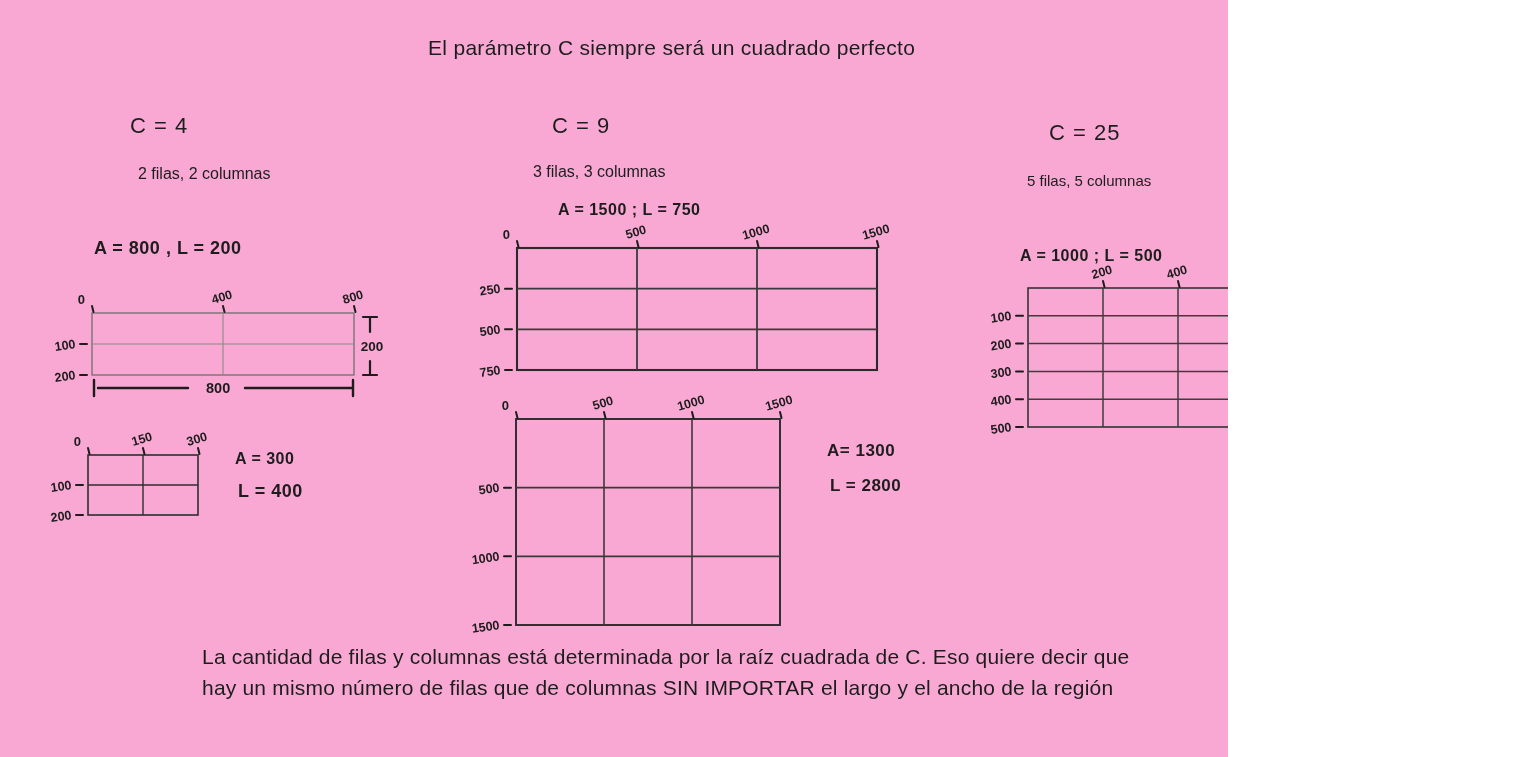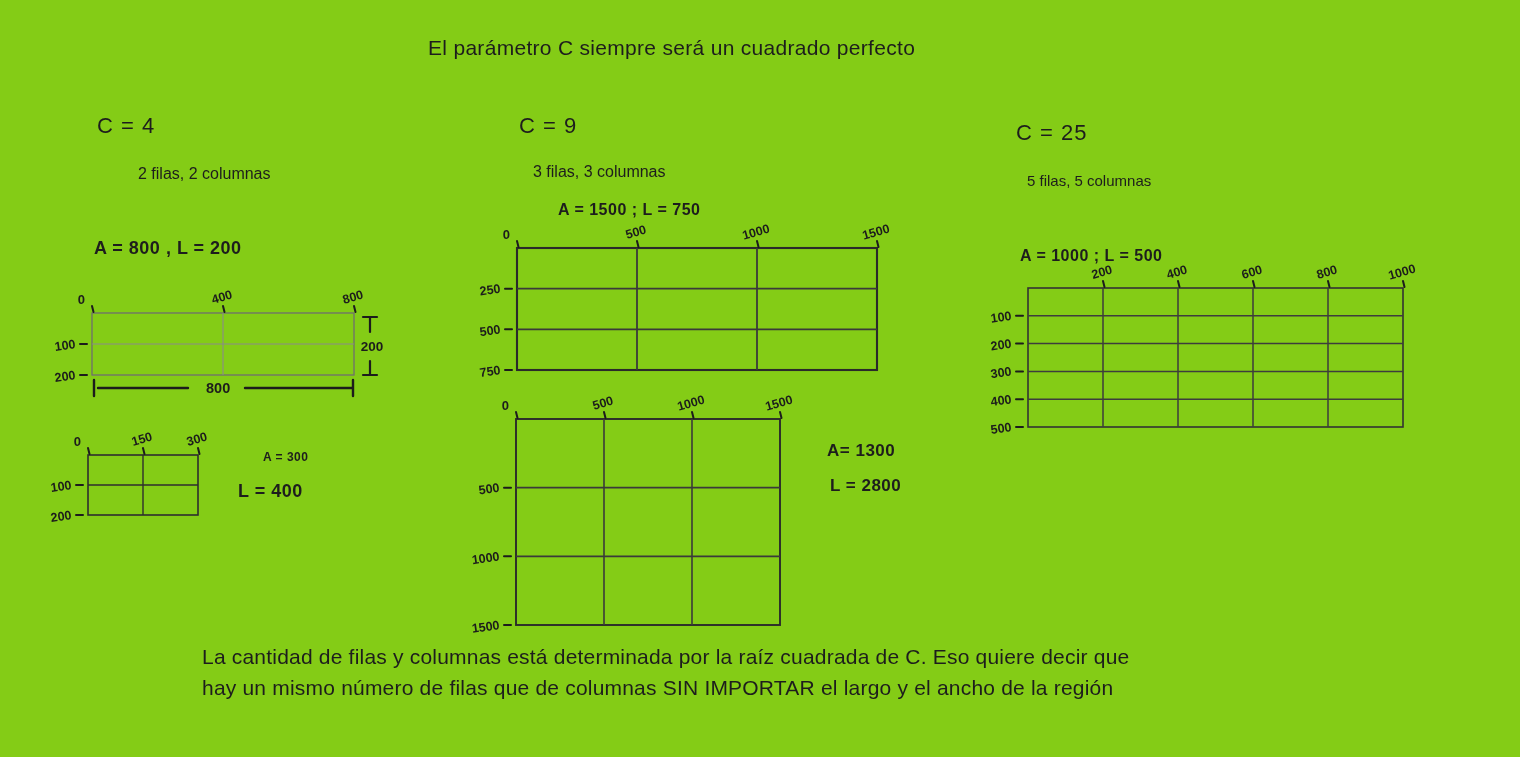--- a/index.html
+++ b/index.html
@@ -1,27 +1,27 @@
 <!DOCTYPE html>
 <html><head>
 <meta charset="utf-8">
 <style>
   html, body { margin: 0; padding: 0; background: #ffffff; }
   .canvas {
     position: relative;
-    width: 1520px;
+    width: 1228px;
     height: 757px;
-    background: #84cc16;
+    background: #f9a8d4;
     font-family: "Liberation Sans", sans-serif;
     color: #1d1d1d;
     overflow: hidden;
   }
   .abs { position: absolute; white-space: nowrap; }
   .title      { font-size: 21px; letter-spacing: 0.3px; }
-  .c-heading  { font-size: 22px; letter-spacing: 1px; }
+  .c-heading  { font-size: 22px; letter-spacing: 1px; margin-left: 33px; }
   .subtitle   { font-size: 16px; }
   .params     { font-size: 18px; font-weight: 700; letter-spacing: 0.5px; }
   .anno       { font-size: 17px; font-weight: 700; letter-spacing: 0.5px; }
   .footer-line{ font-size: 21px; letter-spacing: 0.2px; }
   .grid-box   { position: absolute; }
   svg text {
     font-family: "Liberation Sans", sans-serif;
     font-weight: 700;
     fill: #1c1c1c;
   }
@@ -72,21 +72,21 @@
         <line x1="103" y1="23" x2="104.5" y2="29" stroke="#1c1c1c" stroke-width="2" stroke-linecap="round"></line>
         <text x="103" y="18" text-anchor="middle" font-size="12.5" transform="rotate(-16 103 18)">150</text>
         <line x1="158" y1="23" x2="159.5" y2="29" stroke="#1c1c1c" stroke-width="2" stroke-linecap="round"></line>
         <text x="158" y="18" text-anchor="middle" font-size="12.5" transform="rotate(-16 158 18)">300</text>
         <line x1="36" y1="60" x2="43" y2="60" stroke="#1c1c1c" stroke-width="2" stroke-linecap="round"></line>
         <text x="32" y="64" text-anchor="end" font-size="12.5" transform="rotate(-8 32 64)">100</text>
         <line x1="36" y1="90" x2="43" y2="90" stroke="#1c1c1c" stroke-width="2" stroke-linecap="round"></line>
         <text x="32" y="94" text-anchor="end" font-size="12.5" transform="rotate(-8 32 94)">200</text>
       </svg></div>
 
-  <div class="abs anno" style="left:235px; top:450px; font-size:12px;margin-left:28px;">A = 300</div>
+  <div class="abs anno" style="left:235px; top:450px; font-size:16px;">A = 300</div>
   <div class="abs anno" style="left:238px; top:481px; font-size:18px;">L = 400</div>
 
   <div class="abs c-heading" style="left:519px; top:113px;">C = 9</div>
   <div class="abs subtitle" style="left:533px; top:163px;">3 filas, 3 columnas</div>
   <div class="abs params" style="left:558px; top:201px; font-size:16px;">A = 1500 ;   L = 750</div>
 
   <div class="grid-box" style="left: 455px; top: 216px;"><svg width="445" height="170" viewBox="0 0 445 170">
         <rect x="62" y="32" width="360" height="122" fill="none" stroke="#2a2a2a" stroke-width="2.1" stroke-linecap="round"></rect>
         <line x1="182" y1="32" x2="182" y2="154" stroke="#3a3a3a" stroke-width="1.8"></line>
         <line x1="302" y1="32" x2="302" y2="154" stroke="#3a3a3a" stroke-width="1.8"></line>

